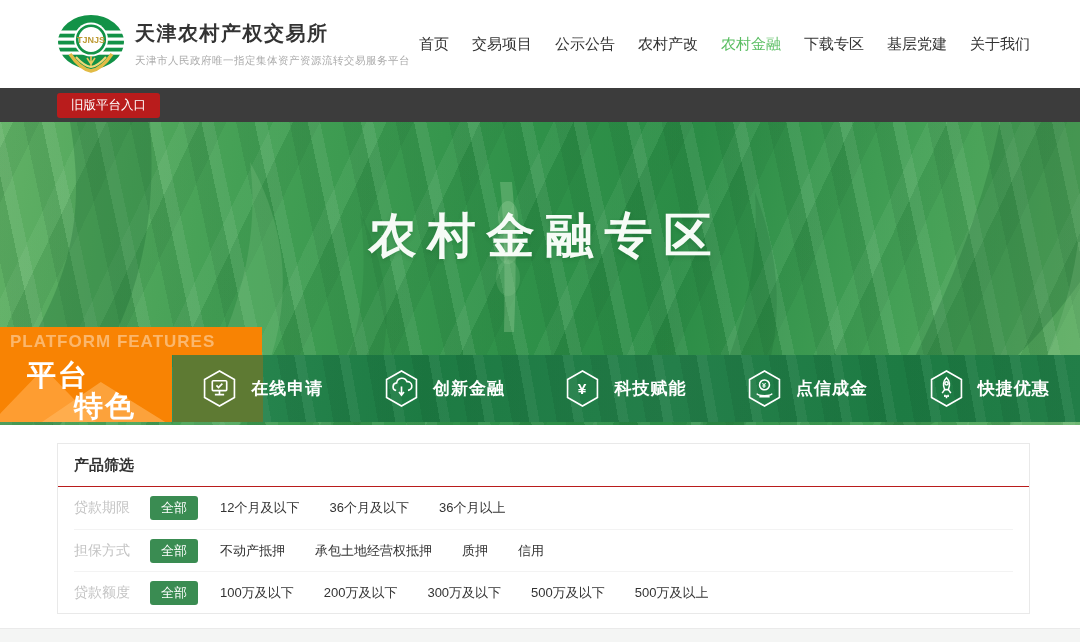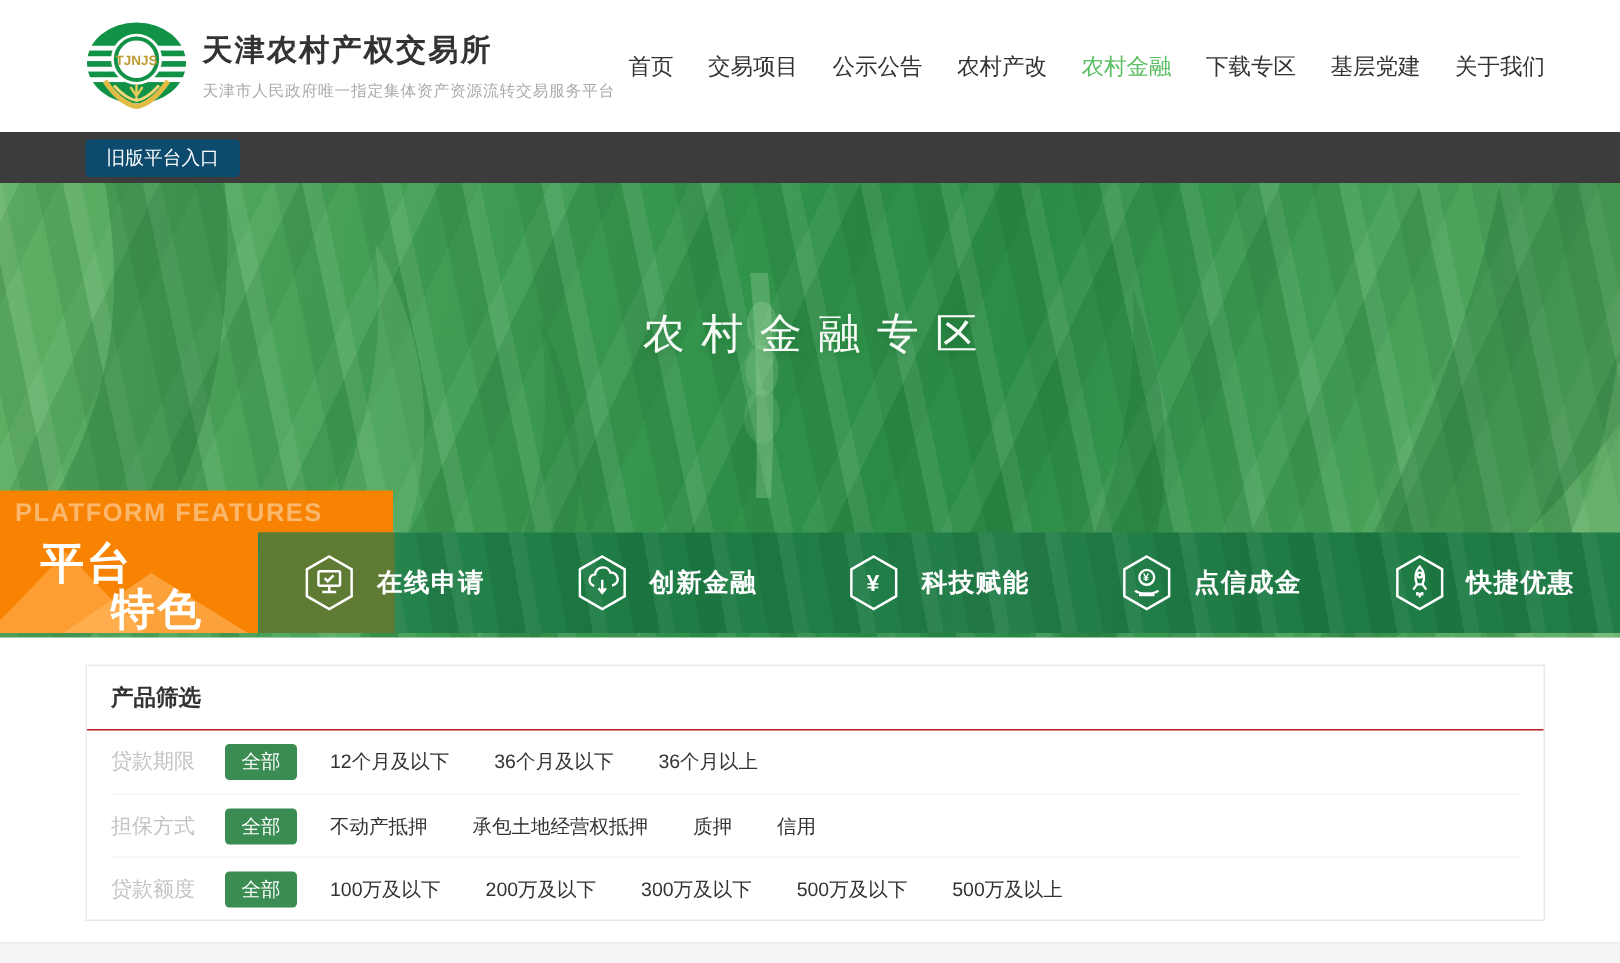--- a/index.html
+++ b/index.html
@@ -12,31 +12,31 @@
   .site-header { height:88px; display:flex; align-items:center; padding:0 50px 0 57px; background:#fff; }
   .brand { display:flex; align-items:center; gap:10px; cursor:pointer; }
   .brand-logo { width:68px; height:66px; flex-shrink:0; }
   .brand-title { font-size:20px; font-weight:bold; color:#333; letter-spacing:1.5px; }
   .brand-subtitle { font-size:10.5px; color:#ababab; margin-top:7px; letter-spacing:.5px; }
   .main-nav { margin-left:auto; display:flex; gap:23px; font-size:15px; }
   .main-nav a { color:#333; text-decoration:none; white-space:nowrap; cursor:pointer; }
   .main-nav a.active { color:#5abe62; }
   
   .toolbar { height:34px; background:#3c3c3c; display:flex; align-items:center; padding-left:57px; }
-  .old-btn { background:#0c4a6e; color:#fff; font-size:12.5px; padding:4px 14px; border:none; border-radius:3px; cursor:pointer; font-family:inherit; }
+  .old-btn { background:#b91c1c; color:#fff; font-size:12.5px; padding:4px 14px; border:none; border-radius:3px; cursor:pointer; font-family:inherit; }
   
   .banner { position:relative; height:303px; overflow:hidden;
     background:linear-gradient(100deg,#61b065 0%,#44a055 22%,#2f9149 48%,#2b8c46 62%,#44a056 82%,#5cab61 100%); }
   .banner-texture { position:absolute; inset:0;
     background:
       repeating-linear-gradient(78deg, rgba(255,255,255,.07) 0 12px, rgba(255,255,255,0) 12px 34px, rgba(10,70,30,.10) 34px 52px),
       repeating-linear-gradient(-64deg, rgba(220,255,220,.06) 0 18px, rgba(0,0,0,0) 18px 60px, rgba(15,80,35,.08) 60px 84px); }
   .banner-blades { position:absolute; inset:0; width:100%; height:100%; }
   .hero-text { position:absolute; left:50%; transform:translateX(-50%); top:82px; text-align:center; color:#fff; z-index:1; width:700px; }
-  .hero-title { font-size:28px; font-weight:normal; letter-spacing:11px; padding-left:11px; white-space:nowrap;
+  .hero-title { font-size:48px; font-weight:bold; letter-spacing:11px; padding-left:11px; white-space:nowrap;
     text-shadow:0 2px 4px rgba(0,60,20,.18); color:#f6fbf6; }
   .hero-sub-row { margin-top:28px; display:flex; align-items:center; justify-content:center; gap:17px; }
   .hero-sub-line { width:92px; height:1px; background:rgba(255,255,255,.75); }
   .hero-subtitle { font-size:19px; letter-spacing:2.5px; color:#fbfdfb; white-space:nowrap; }
   
   .promo { position:absolute; left:0; top:205px; width:262px; height:95px; background:#f88303; z-index:1; overflow:hidden; }
   .promo-eyebrow { position:absolute; left:10px; top:5px; font-size:17px; font-weight:bold; color:rgba(255,255,255,.42); letter-spacing:1px; }
   .promo-tri1 { position:absolute; left:-8px; bottom:0; width:130px; height:54px; background:rgba(255,162,58,.85);
     clip-path:polygon(0 100%, 40% 0, 80% 100%); }
   .promo-tri2 { position:absolute; left:42px; bottom:0; width:140px; height:40px; background:rgba(255,183,96,.6);

